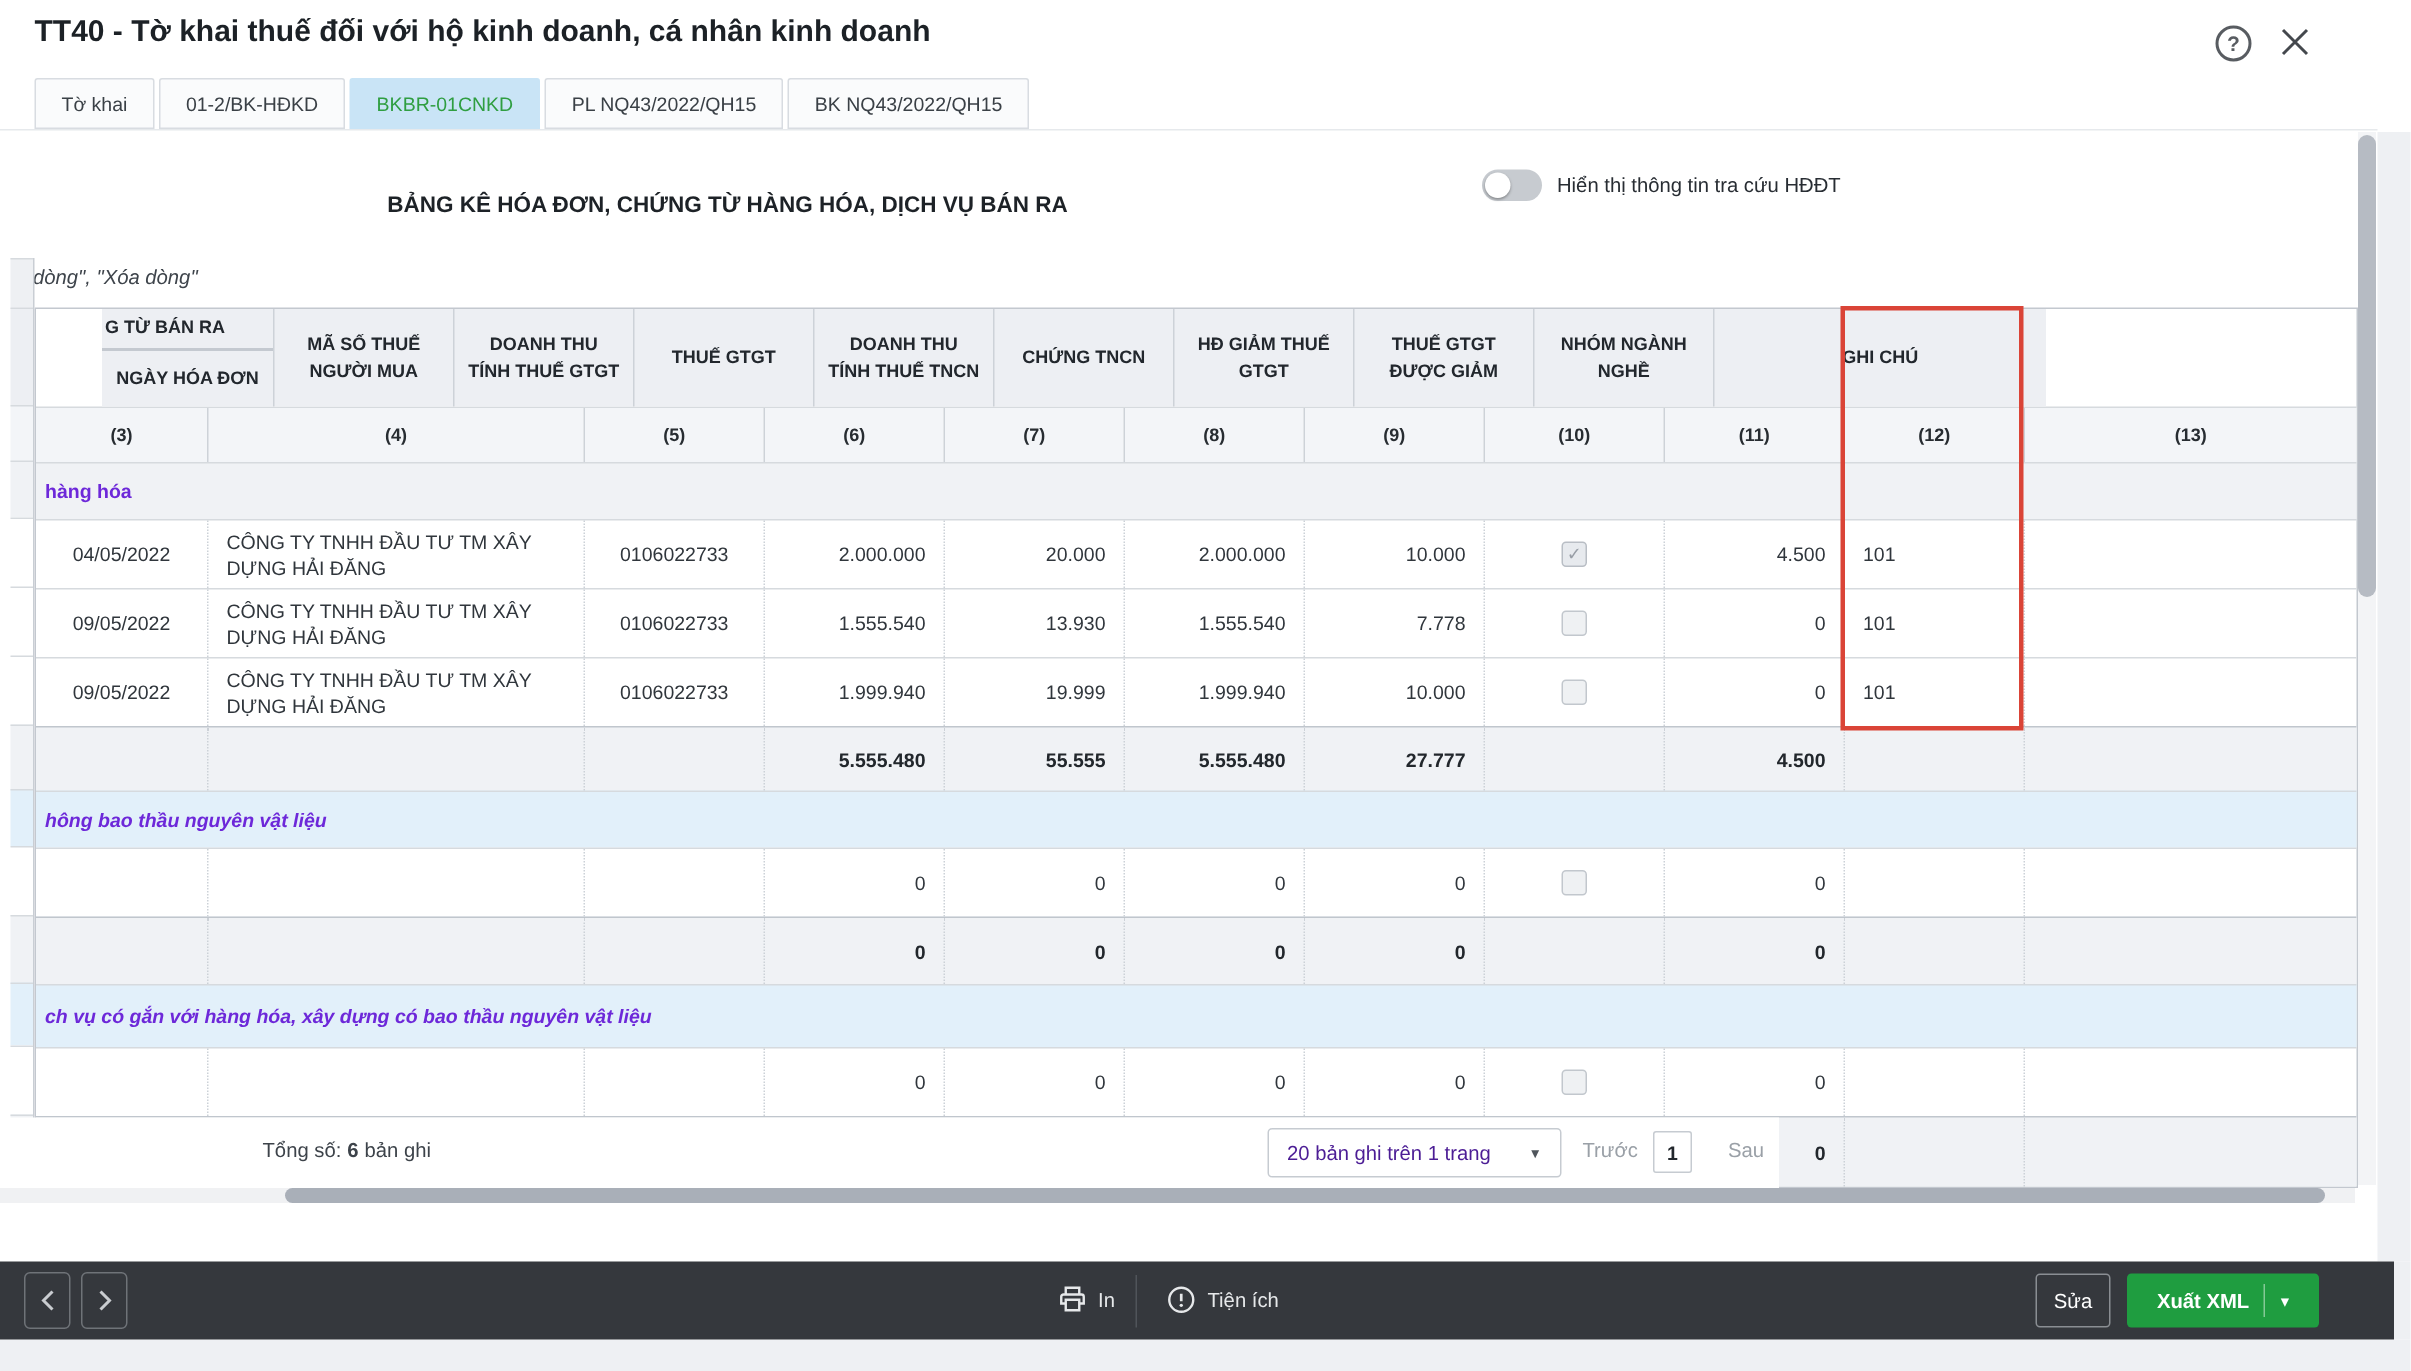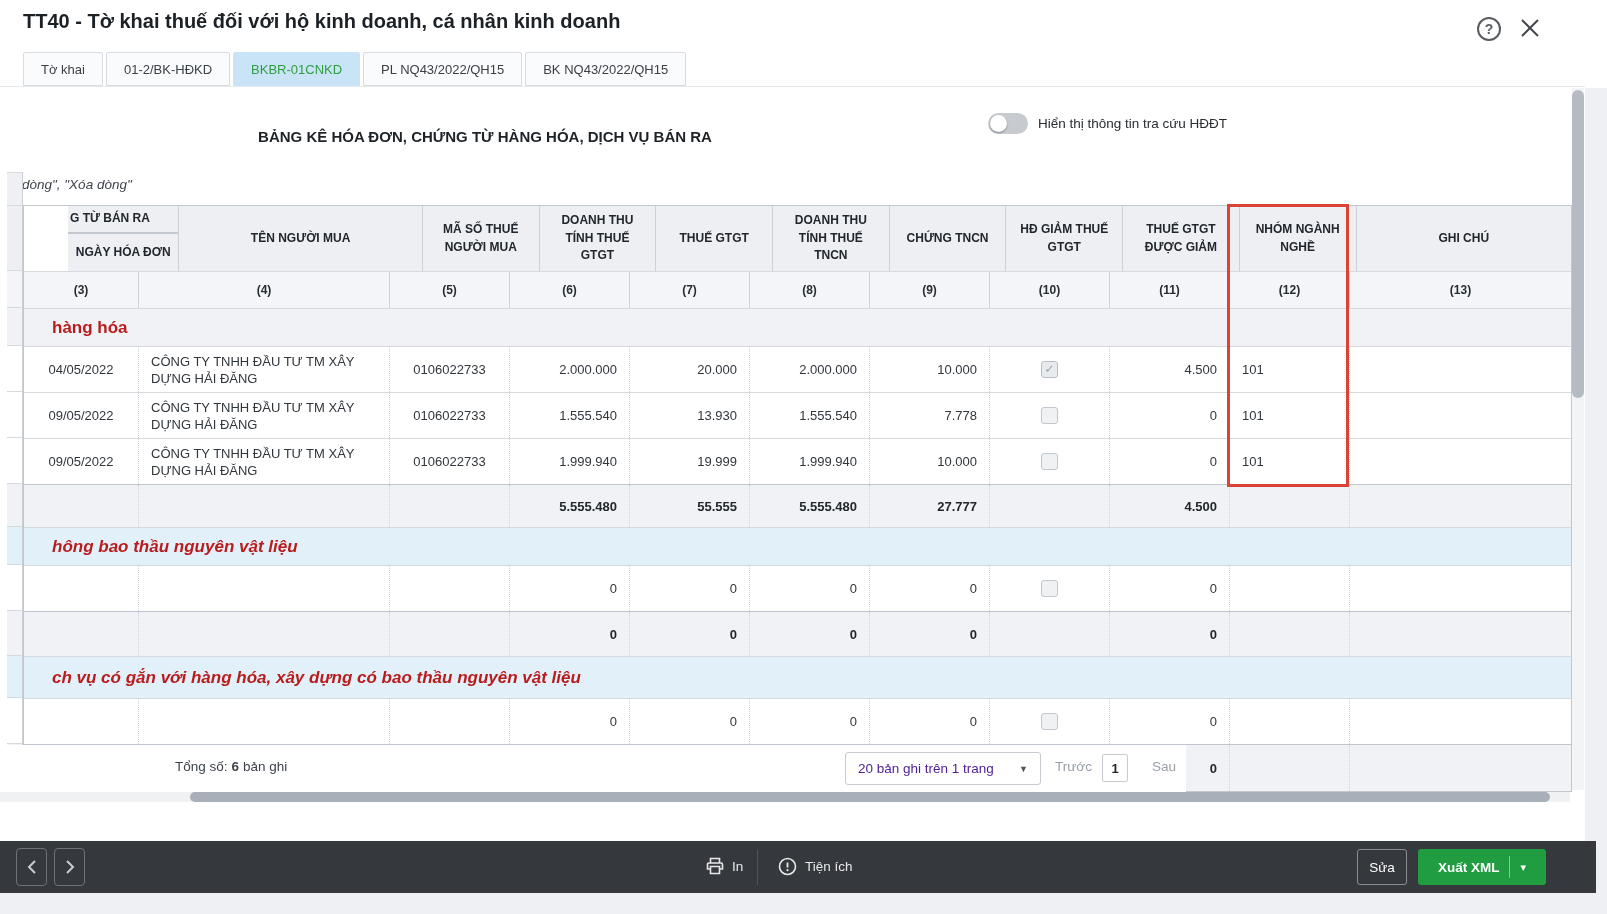--- a/index.html
+++ b/index.html
@@ -41,21 +41,21 @@
   .cell{box-sizing:border-box;overflow:hidden;}
   .hcell{display:flex;align-items:center;justify-content:center;text-align:center;font-weight:bold;
          font-size:12px;color:#22272d;padding:4px 8px;background:#edeff3;line-height:1.45;border-left:1px solid #cdd2d8;}
   .trow .cell:first-child{border-left:none;}
   .group-cell{padding:0;flex-direction:column;align-items:stretch;justify-content:flex-start;}
   .group-top{height:28px;display:flex;align-items:center;padding-left:2px;border-bottom:2px solid #c4c9d0;
              box-sizing:border-box;white-space:nowrap;}
   .group-bottom{flex:1;display:flex;align-items:center;justify-content:center;text-align:center;}
   .icell{display:flex;align-items:center;justify-content:center;font-weight:bold;font-size:12px;
          color:#272c31;background:#f3f5f8;border-left:1px solid #cdd2d8;}
-  .srow{align-items:center;font-weight:bold;font-size:17px;color:#b91c1c;padding-left:28px;}
+  .srow{align-items:center;font-weight:bold;font-size:13px;color:#6d28d9;padding-left:6px;}
   .sgray{background:#f0f2f5;}
   .sblue{background:#e2f0fa;font-style:italic;}
   .dcell{border-left:1px dotted #ccd1d7;font-size:13px;color:#30363c;padding:5px 12px;display:flex;
          align-items:center;line-height:17px;}
   .trowtot{background:#f0f2f5;border-top:1px solid #c0c6cd;}
   .tcell{border-left:1px dotted #ccd1d7;font-size:13px;color:#22272c;font-weight:bold;padding:5px 12px;
          display:flex;align-items:center;}
   .a-right{justify-content:flex-end;text-align:right;}
   .a-center{justify-content:center;text-align:center;}
   .a-left{justify-content:flex-start;text-align:left;}
@@ -152,23 +152,20 @@
     <div class="sliver-block" style="height: 42px; background: rgb(226, 240, 250);"></div>
     <div class="sliver-block" style="height: 46px; background: rgb(255, 255, 255);"></div>
     <div class="sliver-block" style="height: 47px; background: rgb(240, 242, 245);"></div>
   </div>
 <div class="abs table" id="table">
     <div class="trow thead" style="height: 65px; padding-left: 44px;">
       <div class="cell hcell group-cell" style="width: 114px;">
         <div class="group-top">G TỪ BÁN RA</div>
         <div class="group-bottom">NGÀY HÓA ĐƠN</div>
       </div>
-      <div class="cell hcell" style="width: 251px;">
-        <span>TÊN NGƯỜI MUA</span>
-      </div>
       <div class="cell hcell" style="width: 120px;">
         <span>MÃ SỐ THUẾ NGƯỜI MUA</span>
       </div>
       <div class="cell hcell" style="width: 120px;">
         <span>DOANH THU TÍNH THUẾ GTGT</span>
       </div>
       <div class="cell hcell" style="width: 120px;">
         <span>THUẾ GTGT</span>
       </div>
       <div class="cell hcell" style="width: 120px;">

